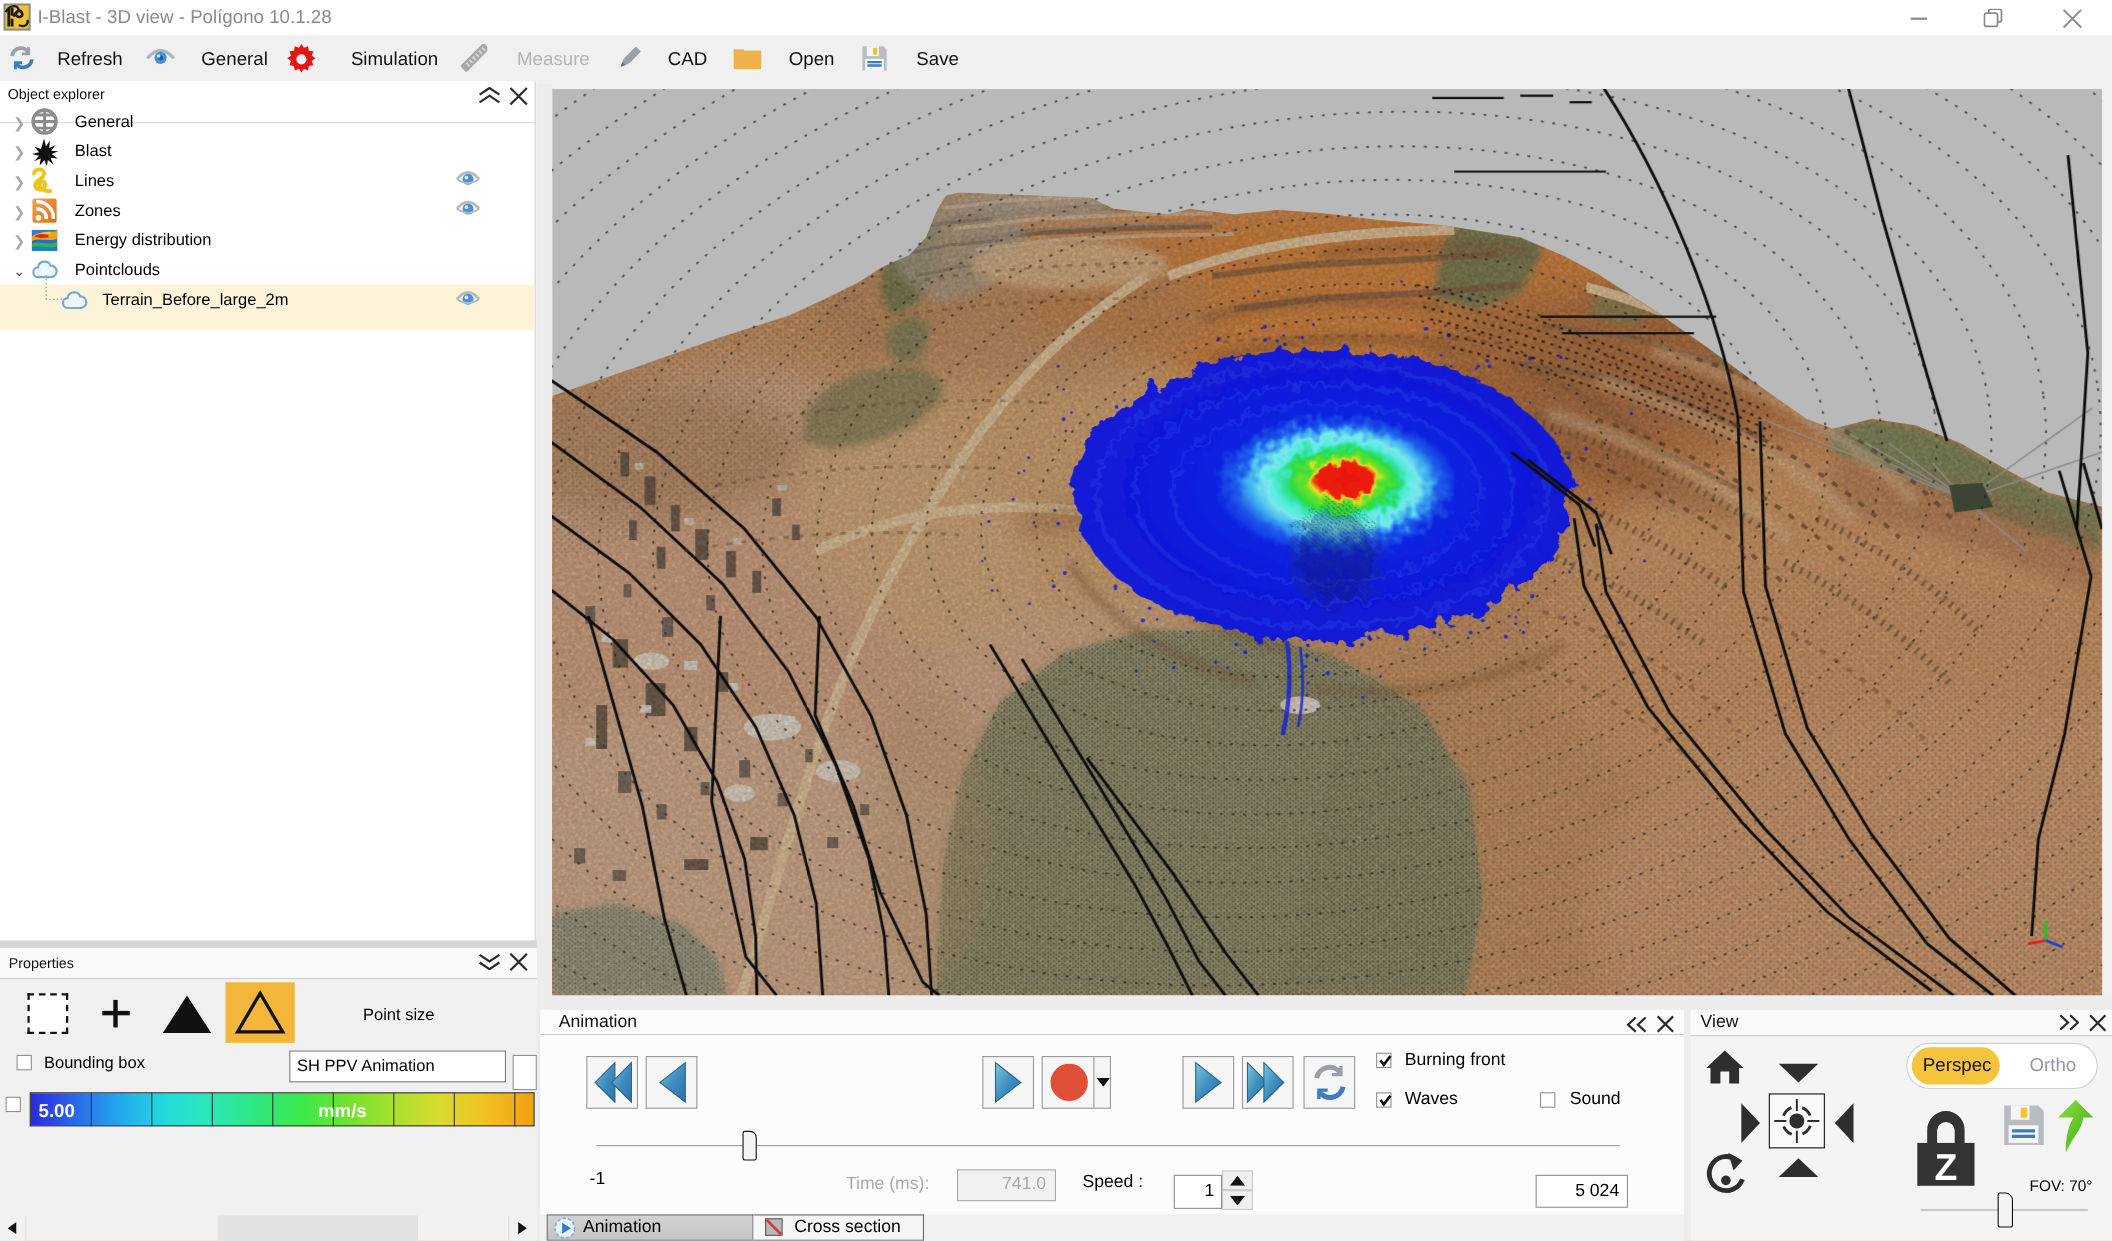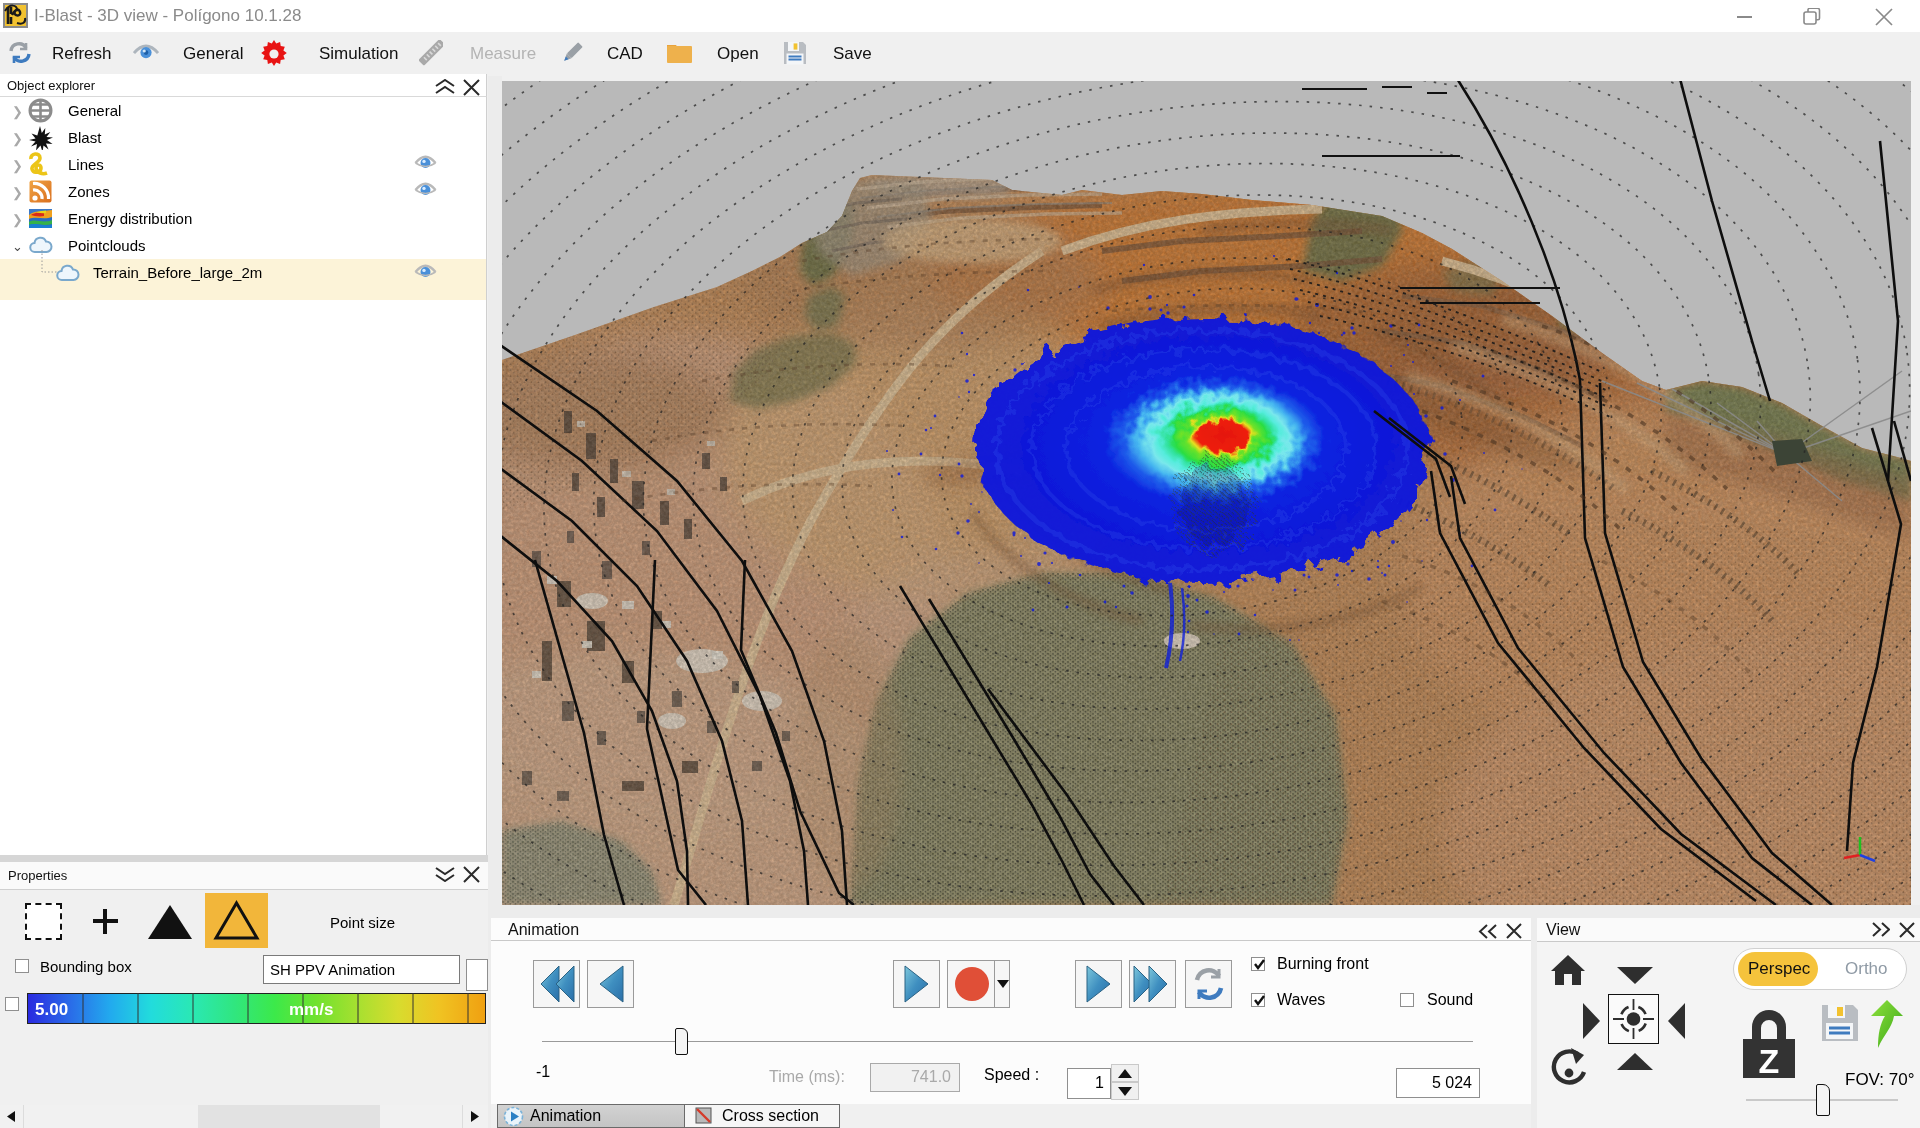--- a/index.html
+++ b/index.html
@@ -8,21 +8,21 @@
   .abs { position:absolute; }
   
   #titlebar { left:0; top:0; width:1920px; height:32px; background:#ffffff; }
   #titletext { left:34px; top:6px; font-size:17px; color:#8a8a8a; }
   
   #toolbar { left:0; top:32px; width:1920px; height:44px; background:#f0f0f0; }
   .tbtxt { top:44px; font-size:17px; color:#111; }
   .tbgray { color:#b4b4b4;text-align:center; }
   
   #explorer { left:0; top:74px; width:487px; height:781px; background:#fff; border-right:1px solid #cfcfcf; }
-  #exphead { left:0; top:74px; width:487px; height:23px; background:#fff; border-bottom:1px solid #d9d9d9; border-right:1px solid #cfcfcf;}
+  #exphead { left:0; top:74px; width:487px; height:38px; background:#fff; border-bottom:1px solid #d9d9d9; border-right:1px solid #cfcfcf;}
   #exphead span { position:absolute; left:7px; top:4px; font-size:13px; color:#111; }
   .trow { position:absolute; left:0; width:486px; height:27px; }
   .trow .lbl { position:absolute; left:68px; top:5px; font-size:15px; color:#000; }
   .exp { position:absolute; left:12px; top:7px; color:#a9a9a9; font-size:13px; }
   .ticon { position:absolute; left:28px; top:1px; width:25px; height:25px; }
   .eye { position:absolute; left:414px; top:3px; width:23px; height:18px; }
   #gapstrip { left:488px; top:76px; width:14px; height:1052px; background:#ececec; }
   
   #propsplit { left:0; top:855px; width:488px; height:7px; background:#d6d6d6; }
   #props { left:0; top:862px; width:488px; height:243px; background:#f0f0f0; }
@@ -910,15 +910,15 @@
 </svg>
 <svg class="abs" style="left:1870px;top:1000px;" width="34" height="48" viewBox="0 0 34 48">
   <defs>
       <linearGradient id="ga" x1="0" y1="0" x2="1" y2="1">
         <stop offset="0" stop-color="#8ee03c"></stop>
         <stop offset="1" stop-color="#3aa818"></stop>
       </linearGradient>
     </defs>
   <path d="M17 0 L33 16 L24 16 C22 28 14 34 8 48 C8 34 10 24 15 16 L1 16 Z" fill="url(#ga)"></path>
 </svg>
-<div class="abs" style="left:1845px;top:1070px;font-size:17px;">FOV: 70°</div>
+<div class="abs" style="left:1845px;top:1070px;font-size:14px;">FOV: 70°</div>
 <div class="abs" style="left:1746px;top:1099px;width:152px;height:2px;background:#c9c9c9;"></div>
 <div class="abs" style="left:1816px;top:1084px;width:14px;height:32px;background:#f4f4f4;border:1px solid #111;border-radius:2px 7px 2px 2px;"></div>
 
 </body></html>

